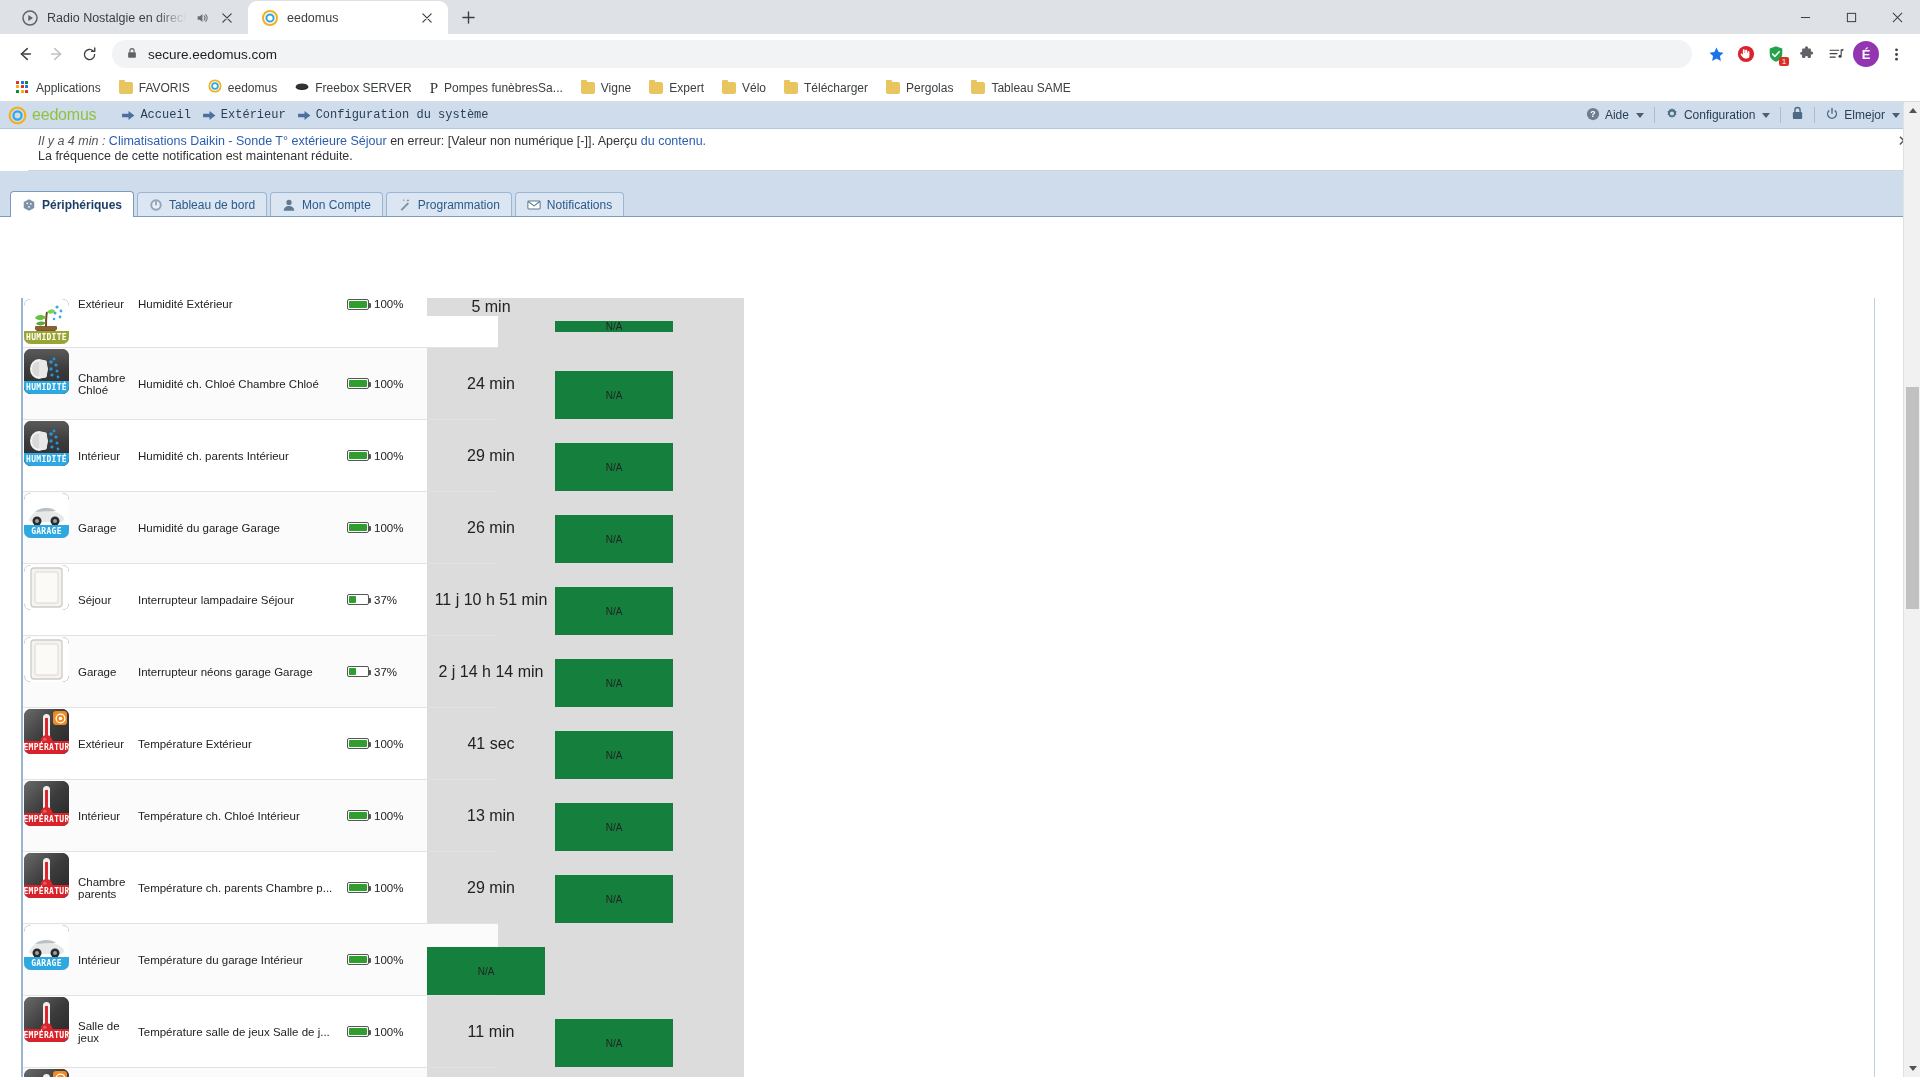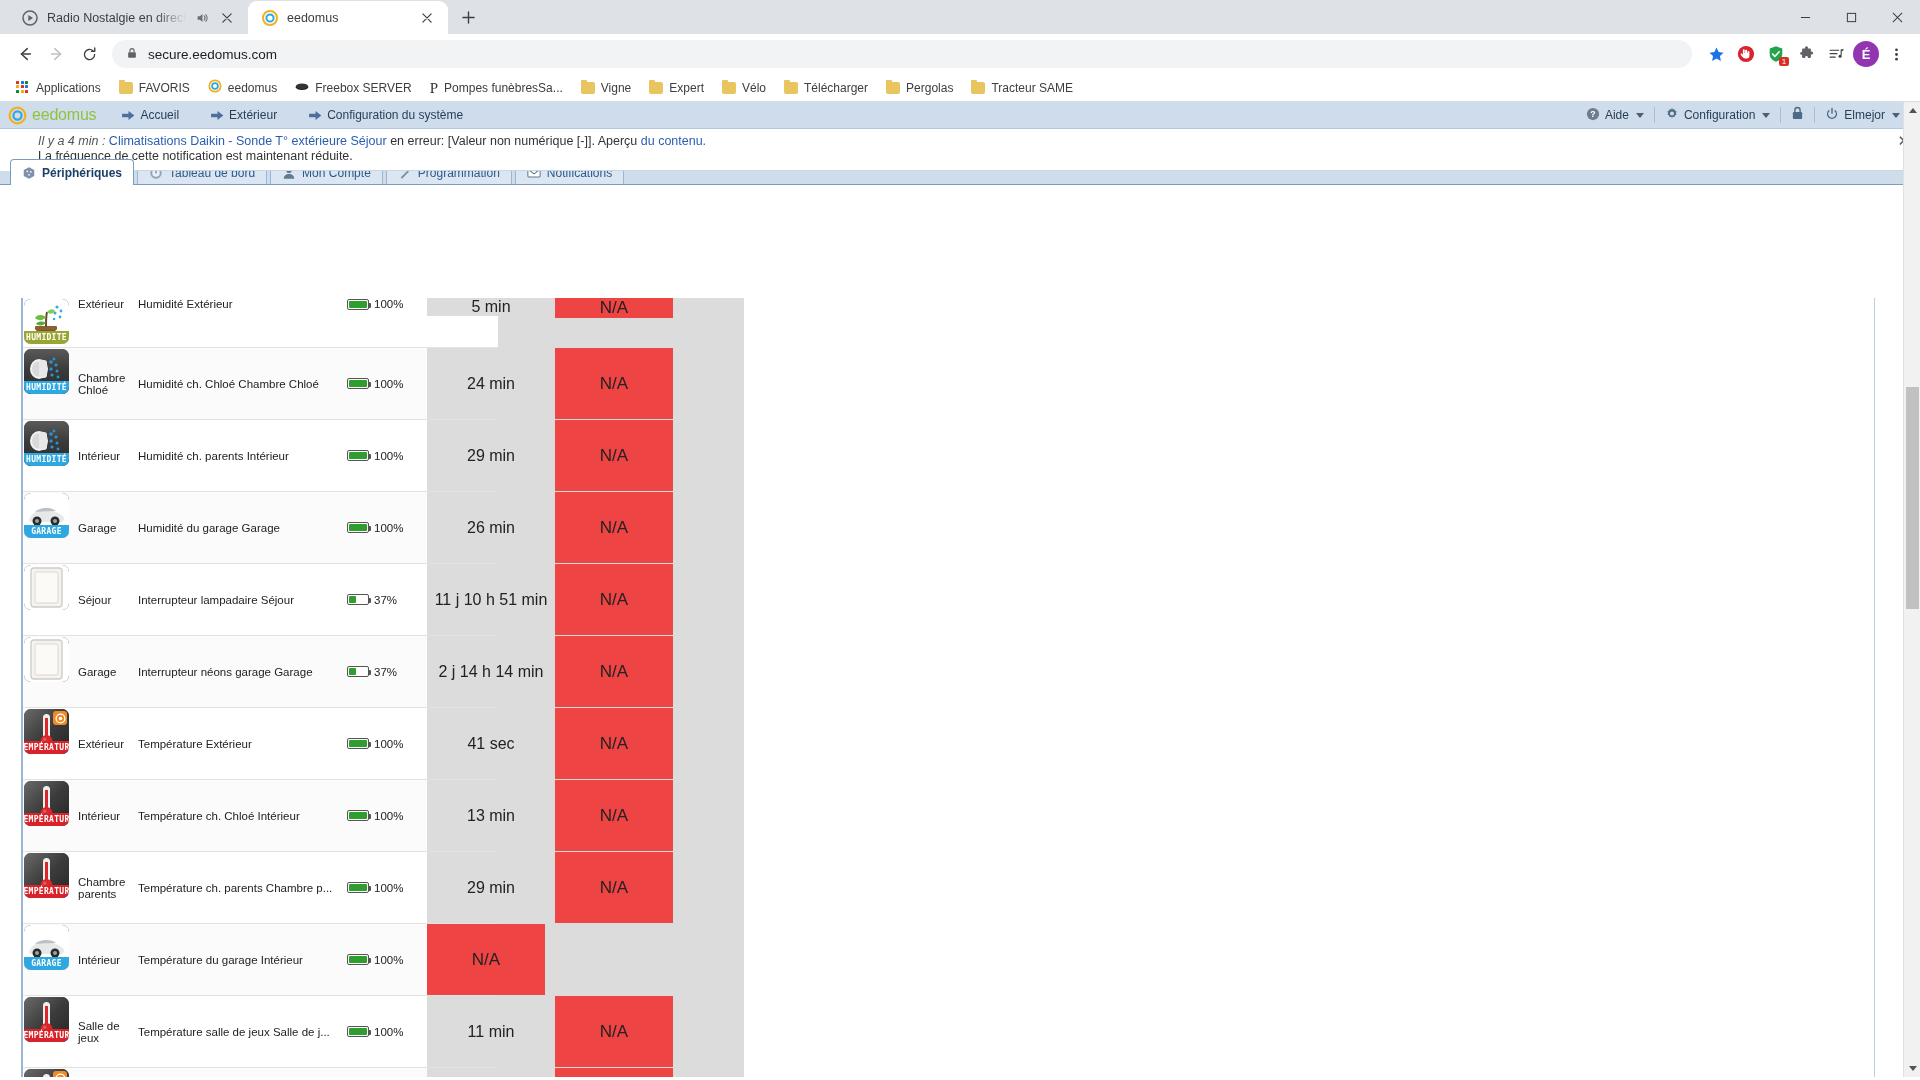--- a/index.html
+++ b/index.html
@@ -177,22 +177,22 @@
     font-size: 12px;
     color: #35495e;
   }
   .ee-logo-wrap { display: flex; align-items: center; gap: 5px; margin-right: 26px; }
   .ee-logo-text {
     font-size: 16px; color: #8fc33f; font-weight: normal;
     letter-spacing: -.2px;
   }
   .ee-crumb {
     display: flex; align-items: center; gap: 5px;
-    margin-right: 32px;
-    font-size: 12px; color: #2a3f55;
+    margin-right: 12px;
+    font-size: 12px; color: #2a3f55; font-family: Liberation Mono, monospace;
   }
   .ee-arrow {
     width: 13px; height: 11px; flex: 0 0 13px;
   }
   .ee-right { margin-left: auto; display: flex; align-items: center; gap: 0; }
   .ee-rbtn {
     display: flex; align-items: center; gap: 5px;
     padding: 0 10px;
     font-size: 12px; color: #2a3f55;
   }
@@ -216,21 +216,21 @@
     margin-left: 28px;
   }
   .ee-notif .muted { color: #555; font-style: italic; }
   .ee-notif .lnk { color: #2a5db0; }
   .ee-notif-close {
     position: absolute; right: 10px; top: 6px;
     color: #555; font-size: 15px; line-height: 12px;
   }
 
   .ee-tabs {
-    height: 14px;
+    height: 46px;
     background: #cfdcec;
     border-bottom: 1px solid #7a9cc0;
     display: flex;
     align-items: flex-end;
     padding-left: 10px;
     gap: 3px;
   }
   .ee-tab {
     height: 24px;
     display: flex; align-items: center; gap: 6px;
@@ -352,22 +352,22 @@
   }
   .cell-seen {
     width: 128px; flex: 0 0 128px;
     display: flex; align-items: center; justify-content: center;
     background: #dcdcdc;
     font-size: 16px; color: #222;
   }
   .cell-na {
     width: 118px; flex: 0 0 118px;
     display: flex; align-items: center; justify-content: center;
-    background: #ef4444;
-    font-size: 17px; color: #222;
+    background: #15803d;
+    font-size: 10px; color: #222; margin-top: 23px;
   }
   .gray-col {
     position: absolute;
     left: 475px; top: 0;
     width: 246px;
     height: 100%;
     background: #dcdcdc;
     z-index: 0;
   }
   .row > * { position: relative; z-index: 1; }
@@ -596,21 +596,21 @@
   <div class="bm">
     <span class="bm-folder"></span>
     <span>Télécharger</span>
   </div>
   <div class="bm">
     <span class="bm-folder"></span>
     <span>Pergolas</span>
   </div>
   <div class="bm">
     <span class="bm-folder"></span>
-    <span>Tracteur SAME</span>
+    <span>Tableau SAME</span>
   </div>
 </div>
 
 <div class="viewport">
 
   <div class="ee-header">
     <div class="ee-logo-wrap">
       <svg viewBox="0 0 20 20" width="19" height="19">
         <circle cx="10" cy="10" r="8.3" fill="none" stroke="#f2b01e" stroke-width="2.3"></circle>
         <circle cx="10" cy="10" r="4.3" fill="none" stroke="#2ea8e0" stroke-width="2.3"></circle>

